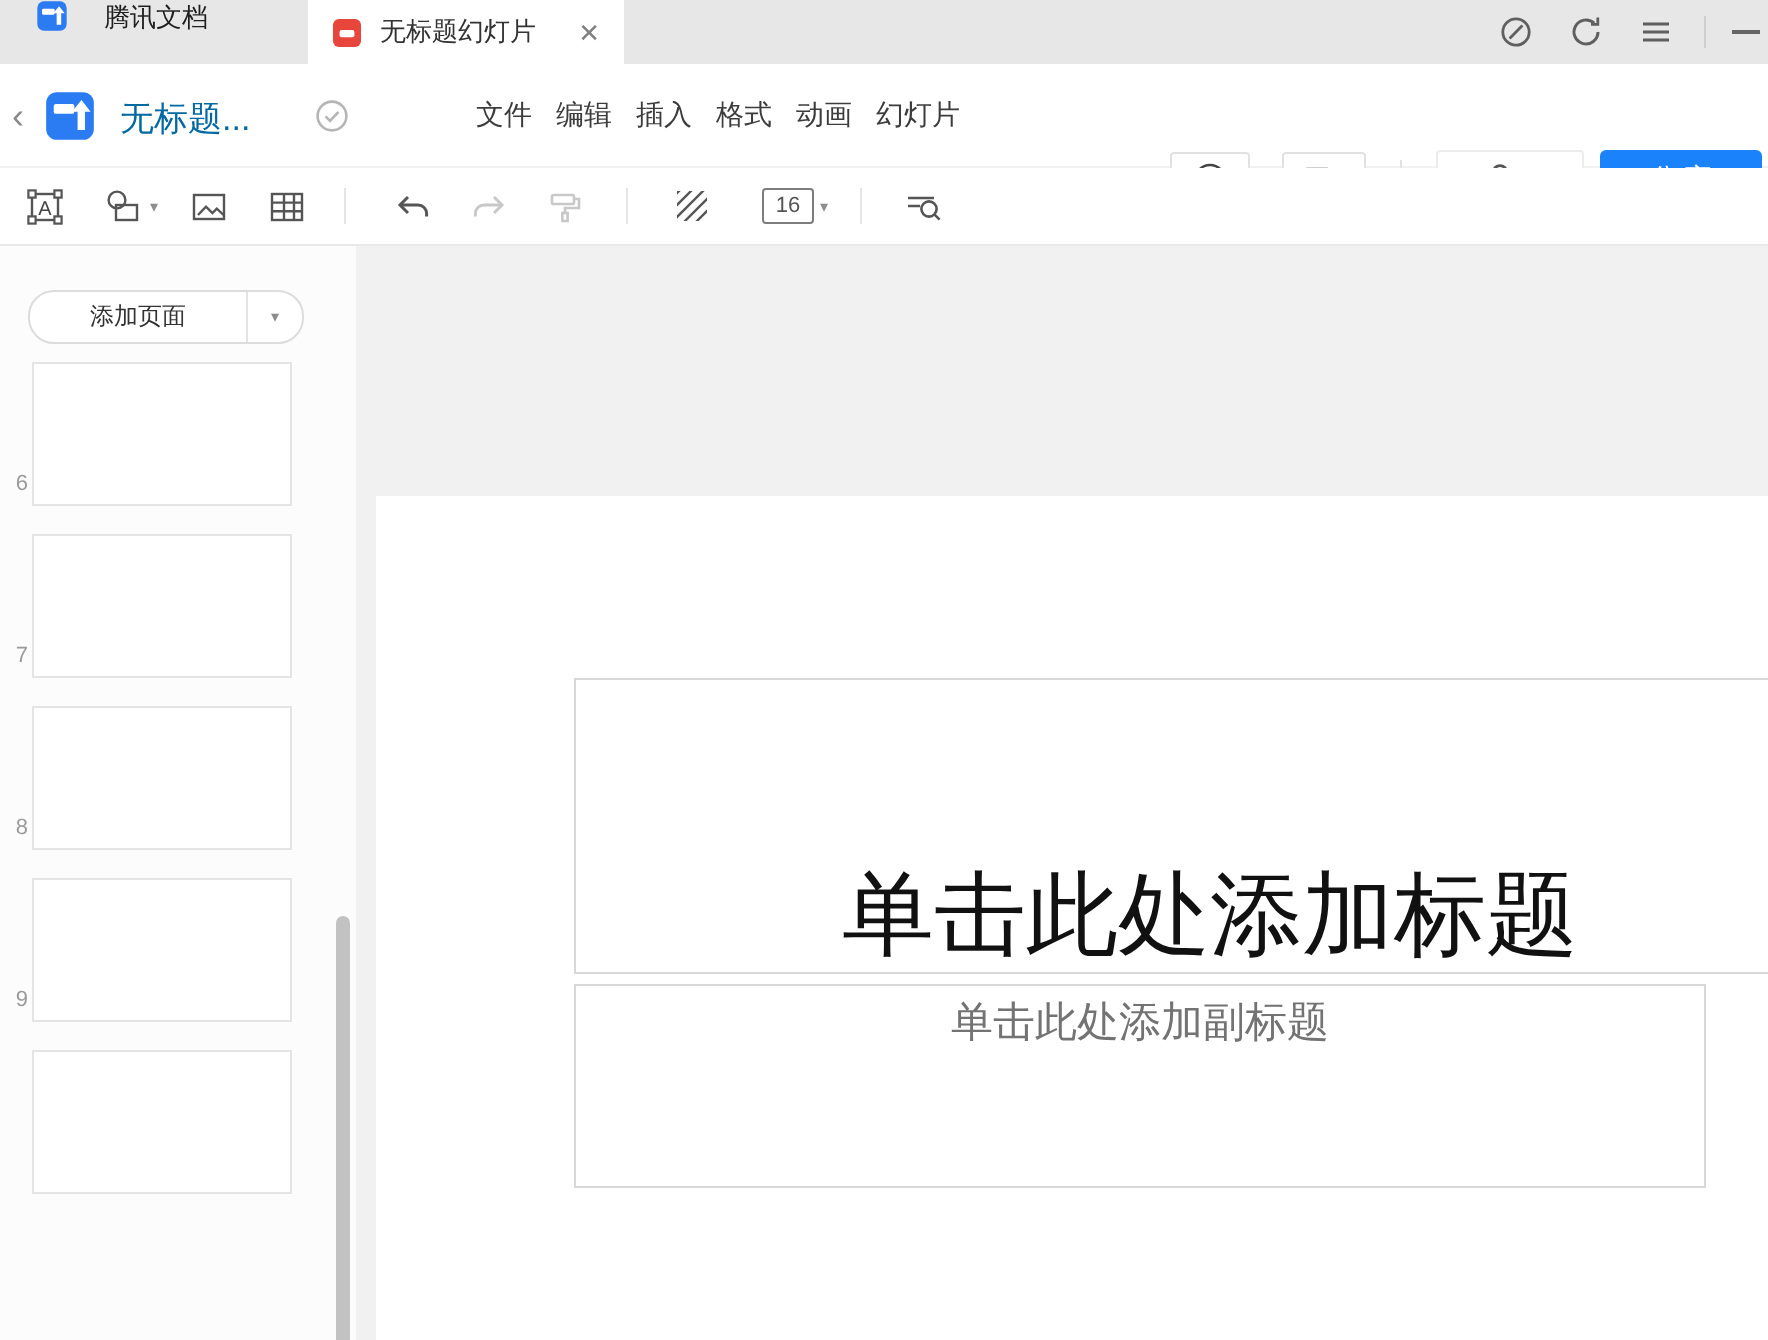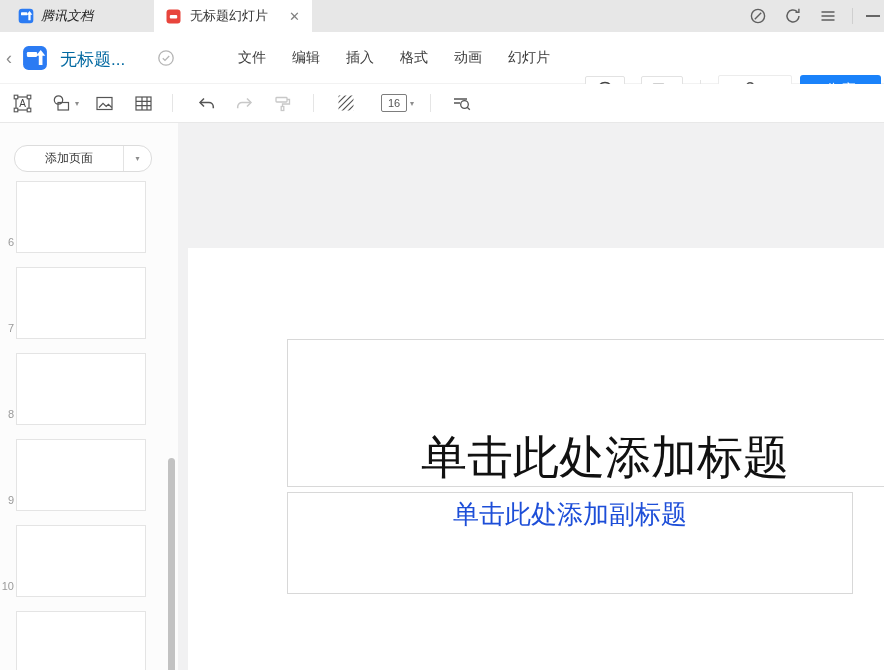--- a/index.html
+++ b/index.html
@@ -2,38 +2,38 @@
 <html><head>
 <meta charset="utf-8">
 <style>
   * { margin:0; padding:0; box-sizing:border-box; }
   html,body { width:884px; height:670px; overflow:hidden; }
   body { font-family:"Liberation Sans","DejaVu Sans",sans-serif; background:#fff; }
   .screen { position:relative; width:884px; height:670px; overflow:hidden; }
 
   
   .tabbar { position:relative; height:32px; background:#e7e7e7; }
-  .app-tab { position:absolute; left:18px; top:0; height:32px; display:flex; align-items:center; gap:7px;font-style:italic; }
+  .app-tab { position:absolute; left:18px; top:0; height:32px; display:flex; align-items:flex-start; gap:18px; }
   .app-tab-label { font-size:13px; color:#1f1f1f; }
   .doc-tab { position:absolute; left:154px; top:0; width:158px; height:32px; background:#ffffff;
              display:flex; align-items:center; padding:0 12px; gap:9px; }
   .doc-tab-label { font-size:13px; color:#333; flex:1; white-space:nowrap; }
   .tab-close { font-size:13px; color:#808080; cursor:pointer; line-height:1; }
   .tabbar-right { position:absolute; right:0; top:0; height:32px; display:flex; align-items:center; gap:13px; }
   .tabbar-right .sep { width:1px; height:16px; background:#cfcfcf; }
   .win-dash { width:18px; height:18px; display:flex; align-items:center; }
   .win-dash i { display:block; width:14px; height:2px; background:#666; }
 
   
   .header { position:relative; height:52px; background:#fff; border-bottom:1px solid #f2f2f2; }
   .back-chevron { position:absolute; left:6px; top:17px; font-size:18px; color:#8a8a8a; line-height:18px; cursor:pointer; }
   .doc-logo { position:absolute; left:22px; top:13px; }
   .doc-title { position:absolute; left:60px; top:16px; font-size:17px; color:#0369a1; }
   .save-status { position:absolute; left:157px; top:17px; }
-  .menu-bar { position:absolute; left:238px; top:0; height:52px; display:flex; align-items:center; gap:26px; }
+  .menu-bar { position:absolute; left:238px; top:0; height:52px; display:flex; align-items:center; gap:12px; }
   .menu-item { font-size:14px; color:#3c3c3c; cursor:pointer; white-space:nowrap; }
   .hdr-btn { position:absolute; top:44px; height:28px; border:1px solid #e2e2e2; border-radius:2px;
              background:#fff; display:flex; align-items:center; justify-content:center; cursor:pointer; }
   .btn-play { left:585px; width:40px; }
   .btn-present { left:641px; width:42px; }
   .hdr-sep { position:absolute; left:700px; top:48px; width:1px; height:20px; background:#e3e3e3; }
   .btn-collab { position:absolute; left:718px; top:43px; width:74px; height:30px; border:1px solid #ececec;
                 border-radius:2px; background:#fff; display:flex; align-items:center; justify-content:center; cursor:pointer; }
   .btn-share { position:absolute; left:800px; top:43px; width:81px; height:30px; border:none; border-radius:3px;
                color:#fff; font-size:14px; letter-spacing:3px; display:flex; align-items:center; justify-content:center;
@@ -65,21 +65,21 @@
   .thumb { width:130px; height:72px; background:#fff; border:1px solid #e4e4e4; cursor:pointer; }
   .sidebar-scrollbar { position:absolute; right:3px; top:335px; width:7px; height:300px; border-radius:4px; background:#c2c2c2; cursor:pointer; }
 
   
   .canvas { position:relative; flex:1; background:#f1f1f2; overflow:hidden; }
   .slide { position:absolute; left:10px; top:125px; width:745px; height:560px; background:#fff; }
   .ph { position:absolute; border:1px solid #d8d8d8; display:flex; justify-content:center; }
   .ph-title { left:99px; top:91px; width:636px; height:148px; align-items:flex-end; }
   .ph-title .ph-text { font-size:46px; color:#111; line-height:1.15; padding-bottom:2px; white-space:nowrap; }
   .ph-subtitle { left:99px; top:244px; width:566px; height:102px; align-items:flex-start; }
-  .ph-subtitle .ph-text { font-size:26px; color:#1d4ed8; padding-top:4px; white-space:nowrap; }
+  .ph-subtitle .ph-text { font-size:21px; color:#737373; padding-top:4px; white-space:nowrap; }
 
   svg { display:block; }
 </style>
 </head>
 <body>
 
 <div class="screen">
 
   <div class="tabbar">
     <div class="app-tab">
@@ -273,24 +273,20 @@
           </div>
           <div class="thumb-row">
             <span class="thumb-num">8</span>
             <div class="thumb"></div>
           </div>
           <div class="thumb-row">
             <span class="thumb-num">9</span>
             <div class="thumb"></div>
           </div>
           <div class="thumb-row">
-            <span class="thumb-num">10</span>
-            <div class="thumb"></div>
-          </div>
-          <div class="thumb-row">
             <span class="thumb-num"></span>
             <div class="thumb"></div>
           </div>
         </div>
       <div class="sidebar-scrollbar"></div>
     </aside>
 
     <div class="canvas">
       <div class="slide">
         <div class="ph ph-title">

